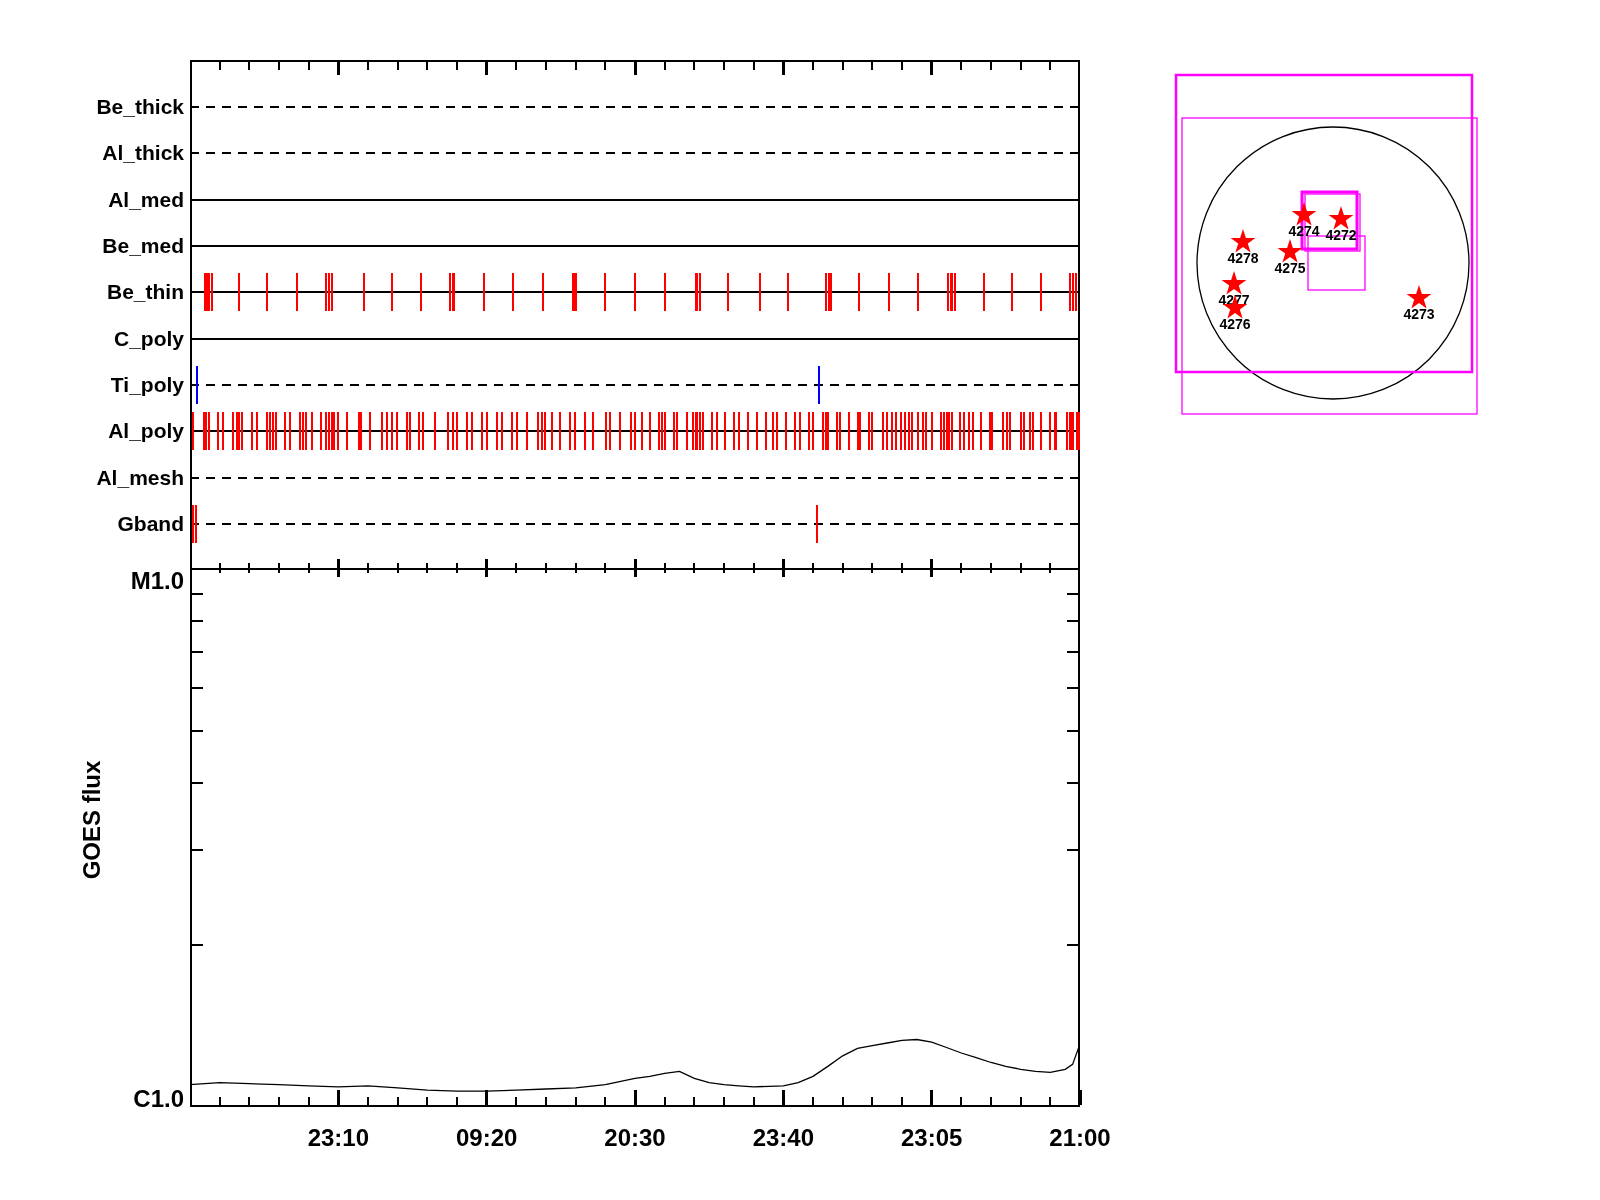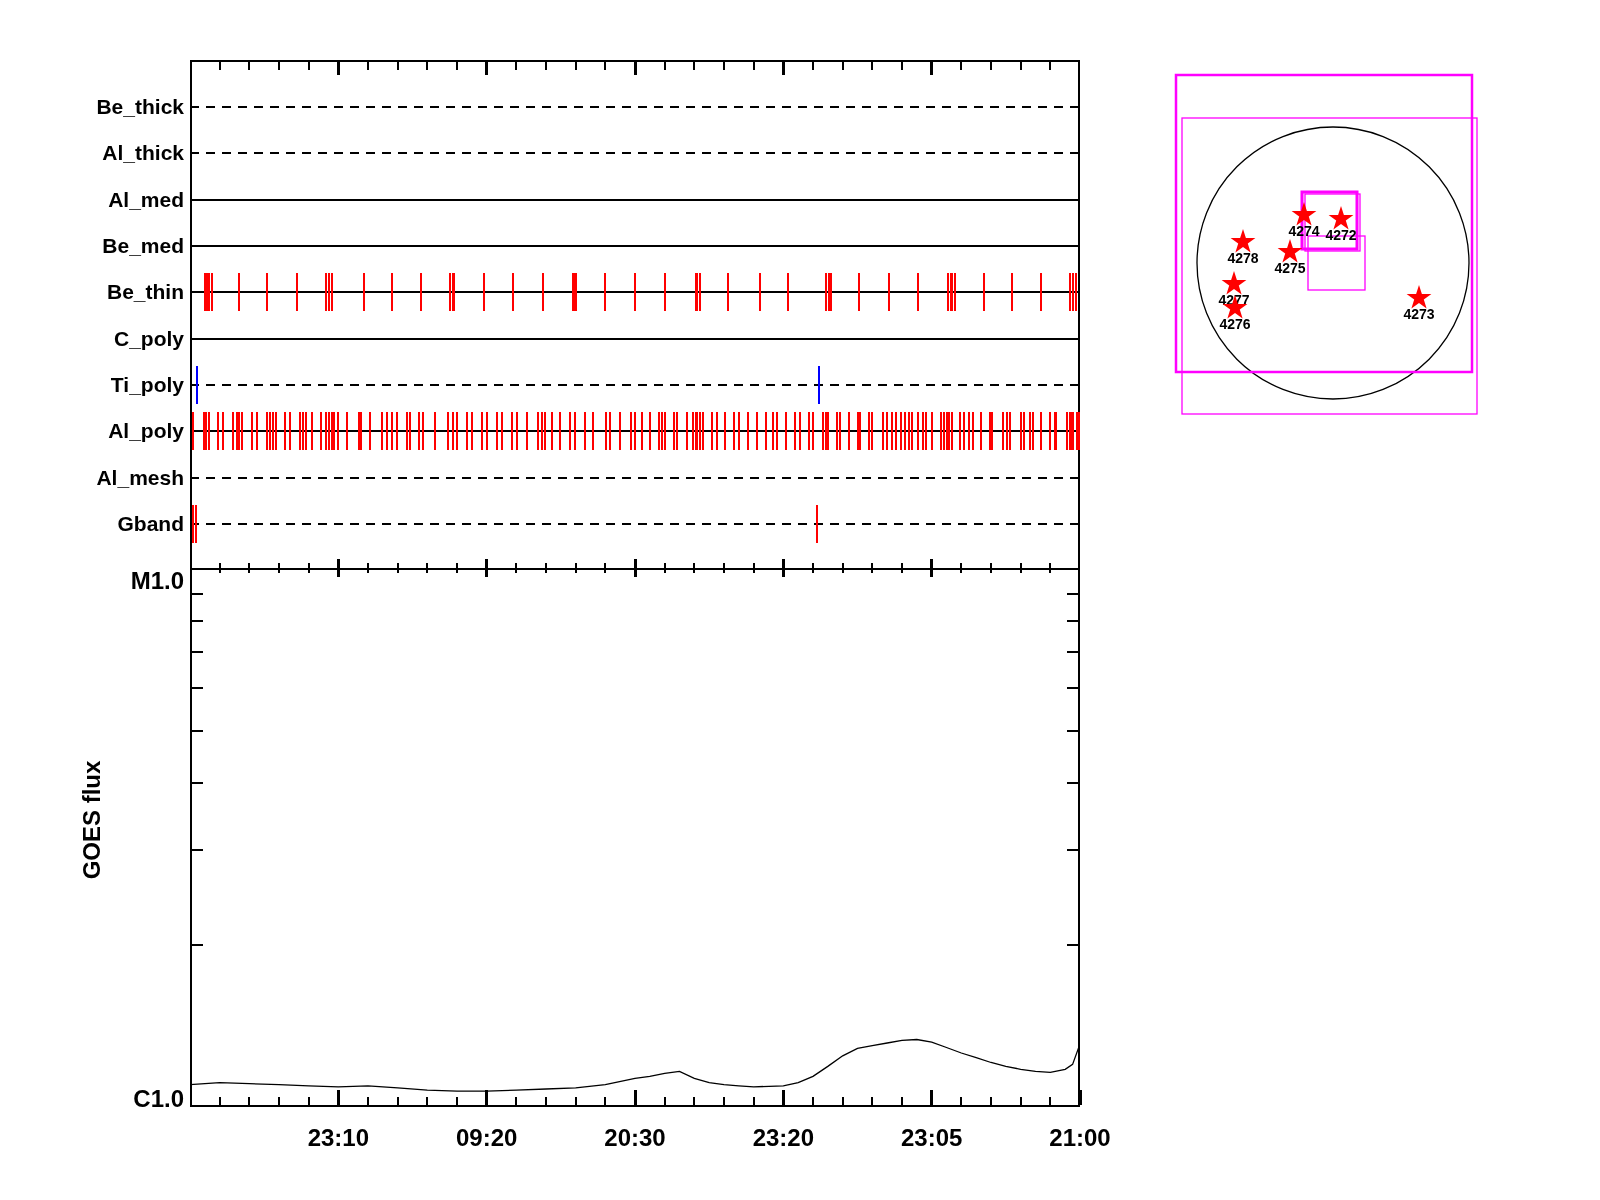--- a/index.html
+++ b/index.html
@@ -362,21 +362,21 @@
       <div style="position: absolute; left: 485.167px; top: 559px; width: 3px; height: 18px; background: rgb(0, 0, 0);"></div>
       <div style="position: absolute; left: 485.167px; top: 1090px; width: 3px; height: 15px; background: rgb(0, 0, 0);"></div>
       <div class="xlab" style="left: 441.667px;">09:20</div>
       <div style="position: absolute; left: 633.5px; top: 62px; width: 3px; height: 13px; background: rgb(0, 0, 0);"></div>
       <div style="position: absolute; left: 633.5px; top: 559px; width: 3px; height: 18px; background: rgb(0, 0, 0);"></div>
       <div style="position: absolute; left: 633.5px; top: 1090px; width: 3px; height: 15px; background: rgb(0, 0, 0);"></div>
       <div class="xlab" style="left: 590px;">20:30</div>
       <div style="position: absolute; left: 781.833px; top: 62px; width: 3px; height: 13px; background: rgb(0, 0, 0);"></div>
       <div style="position: absolute; left: 781.833px; top: 559px; width: 3px; height: 18px; background: rgb(0, 0, 0);"></div>
       <div style="position: absolute; left: 781.833px; top: 1090px; width: 3px; height: 15px; background: rgb(0, 0, 0);"></div>
-      <div class="xlab" style="left: 738.333px;">23:20</div>
+      <div class="xlab" style="left: 738.333px;">23:40</div>
       <div style="position: absolute; left: 930.167px; top: 62px; width: 3px; height: 13px; background: rgb(0, 0, 0);"></div>
       <div style="position: absolute; left: 930.167px; top: 559px; width: 3px; height: 18px; background: rgb(0, 0, 0);"></div>
       <div style="position: absolute; left: 930.167px; top: 1090px; width: 3px; height: 15px; background: rgb(0, 0, 0);"></div>
       <div class="xlab" style="left: 886.667px;">23:05</div>
       <div style="position: absolute; left: 1078.5px; top: 1090px; width: 3px; height: 15px; background: rgb(0, 0, 0);"></div>
       <div class="xlab" style="left: 1035px;">21:00</div>
       <div style="position: absolute; left: 192px; top: 944.046px; width: 11px; height: 2px; background: rgb(0, 0, 0);"></div>
       <div style="position: absolute; left: 1067px; top: 944.046px; width: 11px; height: 2px; background: rgb(0, 0, 0);"></div>
       <div style="position: absolute; left: 192px; top: 849.309px; width: 11px; height: 2px; background: rgb(0, 0, 0);"></div>
       <div style="position: absolute; left: 1067px; top: 849.309px; width: 11px; height: 2px; background: rgb(0, 0, 0);"></div>

